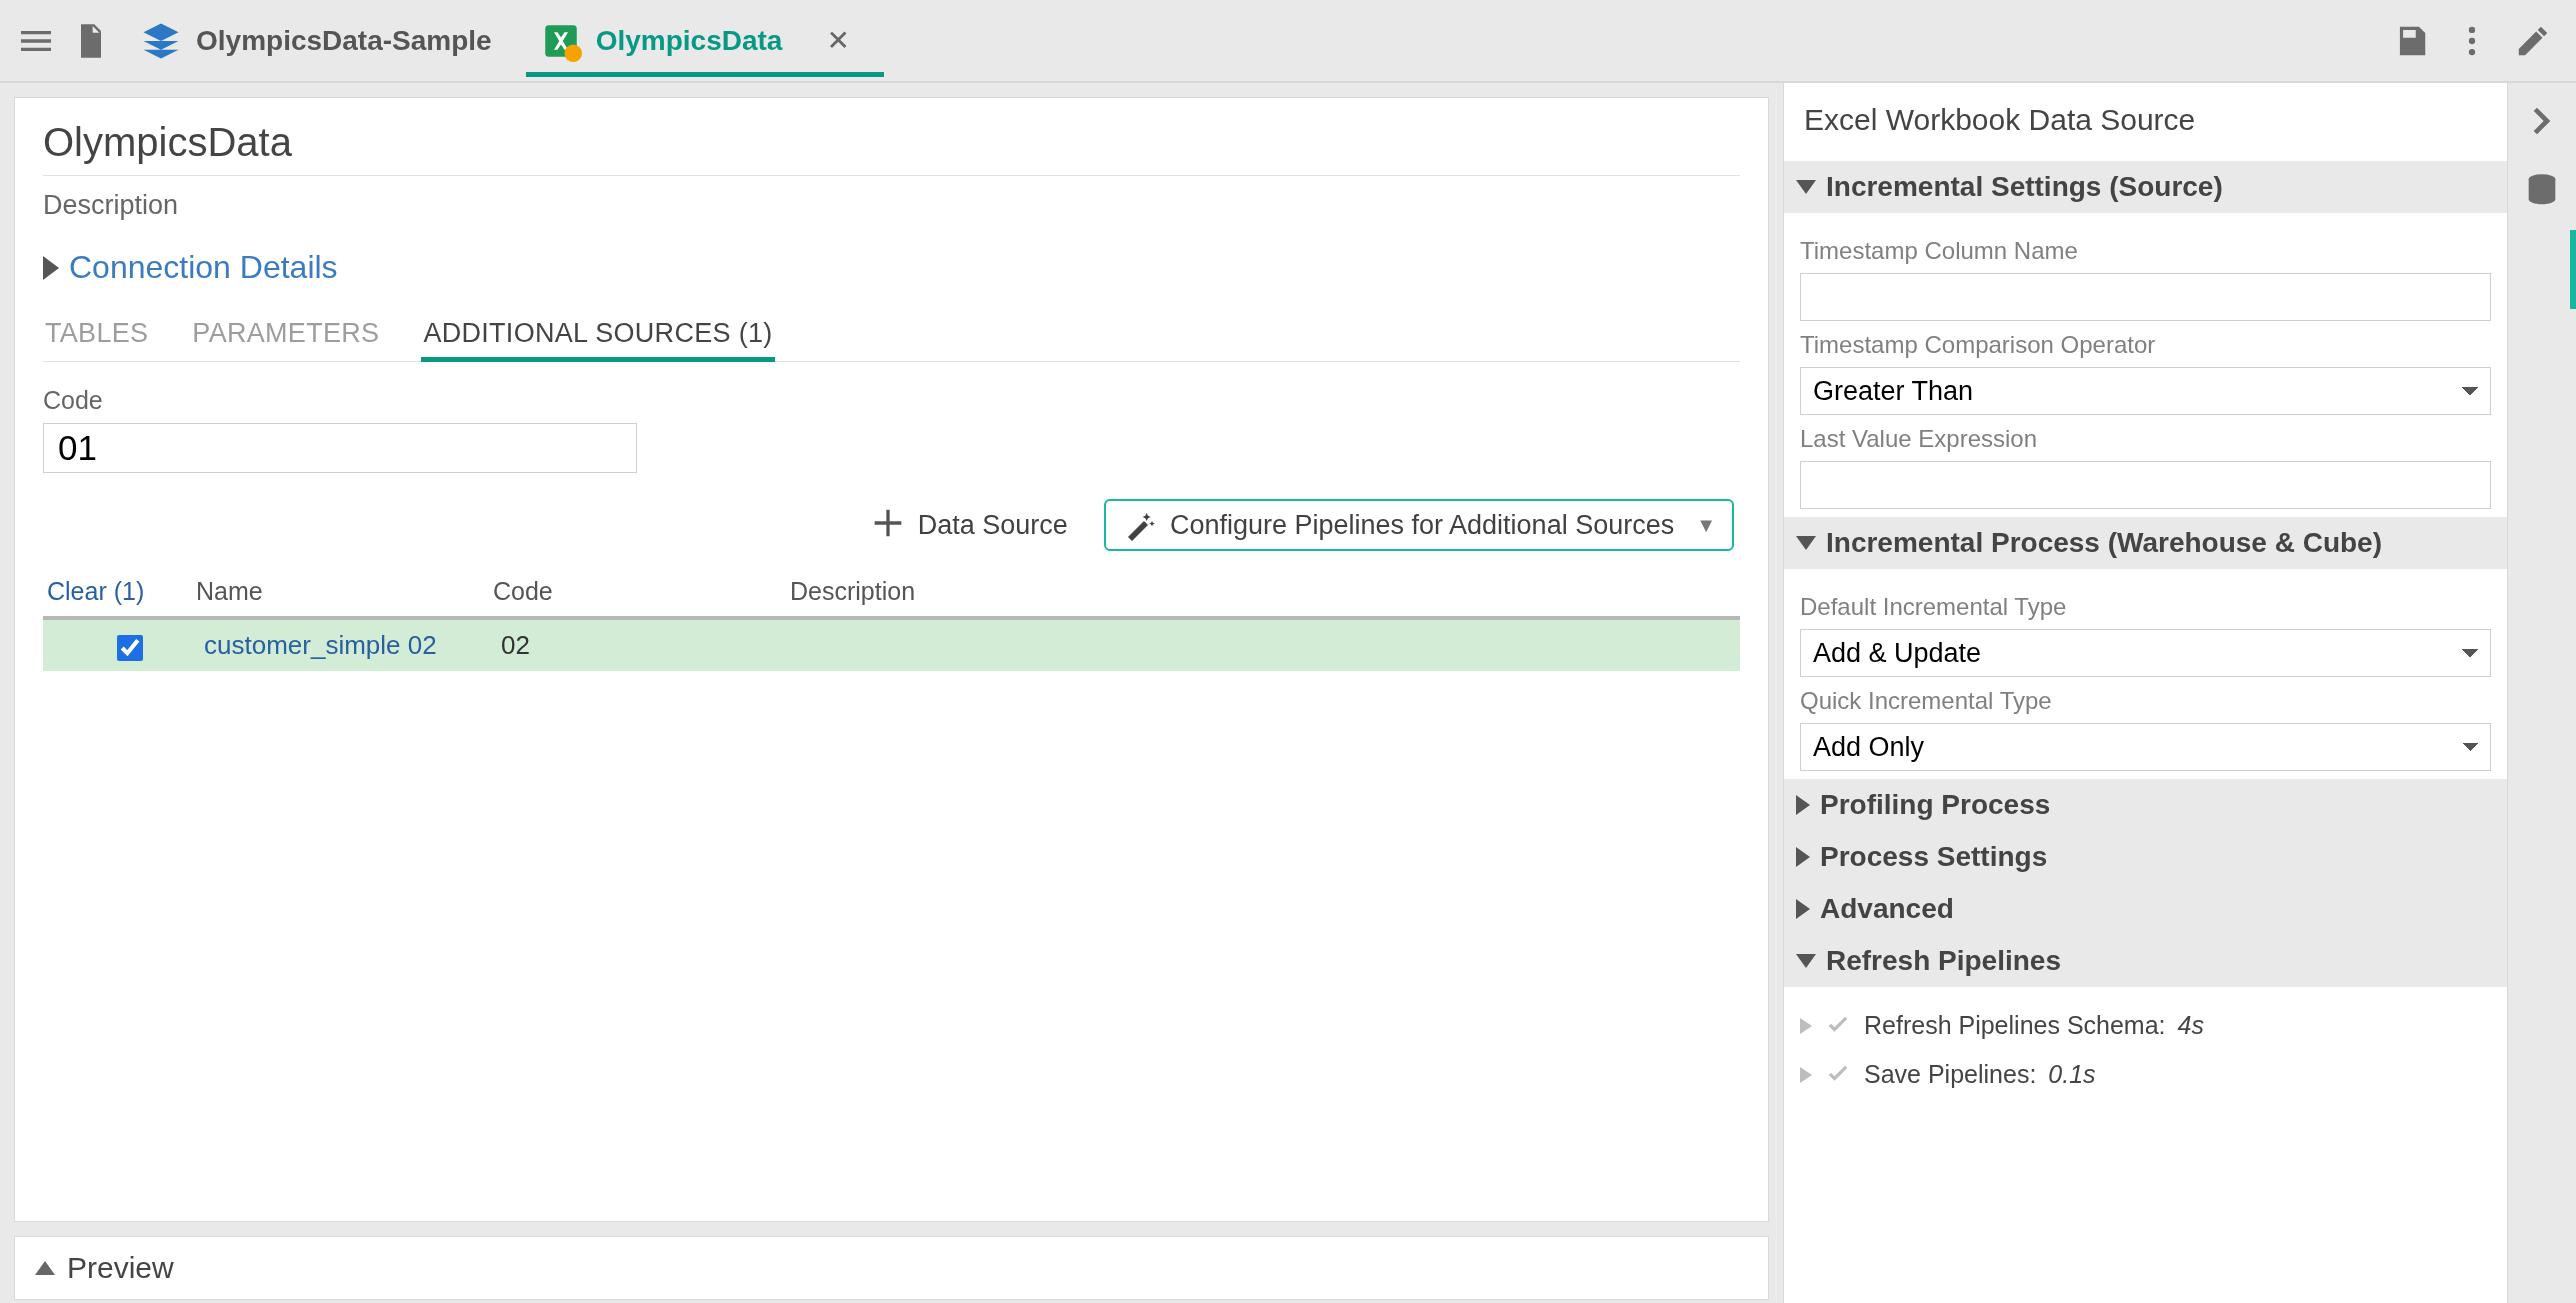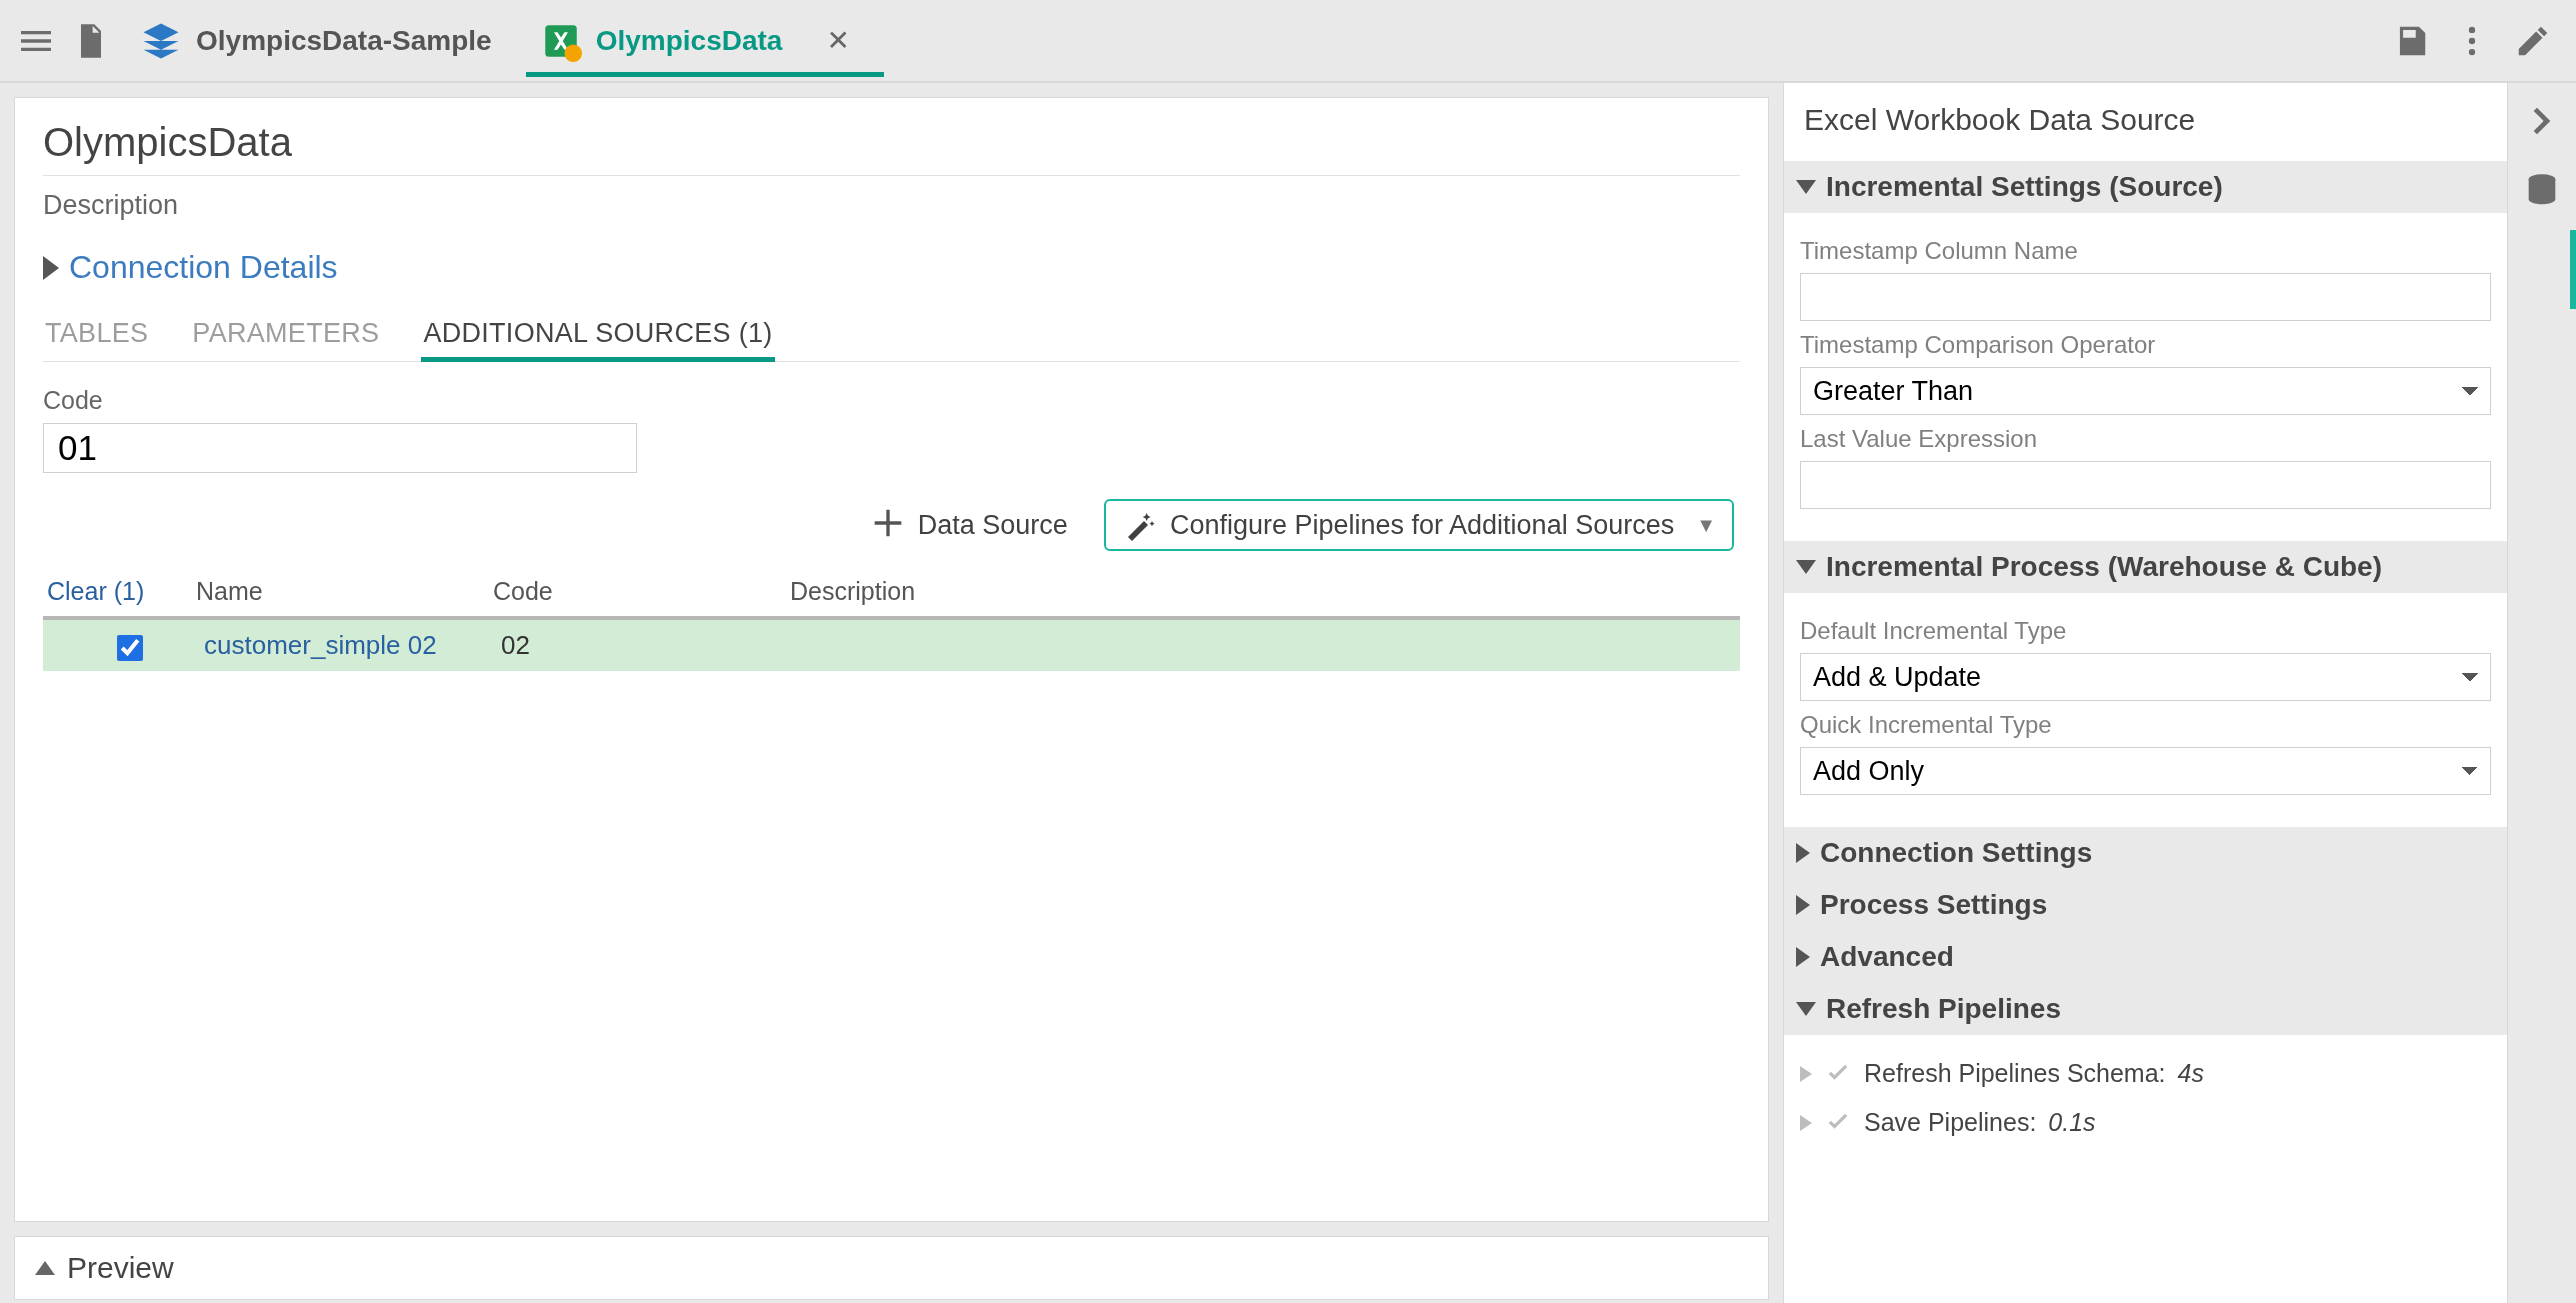--- a/index.html
+++ b/index.html
@@ -70,21 +70,21 @@
   .preview-card { background:#fff; border:1px solid #d8d8d8; padding:14px 20px; display:flex; align-items:center; gap:12px; cursor:pointer; }
   .preview-card .chev { width:0; height:0; border-left:10px solid transparent; border-right:10px solid transparent; border-bottom:14px solid #666; }
   .preview-card .lbl { font-size:30px; color:#444; }
 
   
   .side-title { font-size:30px; padding:20px 20px 24px 20px; color:#444; }
   .sect-head { background:#e9e9e9; padding:10px 12px; display:flex; align-items:center; gap:10px; cursor:pointer; }
   .sect-head .tri-open { width:0;height:0; border-left:10px solid transparent; border-right:10px solid transparent; border-top:14px solid #555; }
   .sect-head .tri-closed { width:0;height:0; border-top:10px solid transparent; border-bottom:10px solid transparent; border-left:14px solid #555; }
   .sect-head .h { font-size:28px; font-weight:700; color:#444; }
-  .sect-body { padding: 14px 16px 32px 16px; border-radius: 7px; }
+  .sect-body { padding: 14px 16px 8px 16px; border-radius: 7px; }
   .sp-lbl { font-size:24px; color:#808080; margin-top:10px; }
   .sp-input, .sp-select { width:100%; height:48px; border:1px solid #cfcfcf; font-size:27px; padding:0 12px; margin-top:8px; background:#fff; }
   .sp-select { appearance:none; -webkit-appearance:none; background-image:linear-gradient(45deg,transparent 50%, #555 50%), linear-gradient(-45deg,transparent 50%, #555 50%); background-position: right 20px center, right 12px center; background-size:8px 8px, 8px 8px; background-repeat:no-repeat; }
 
   .pl-item { display:flex; align-items:center; gap:12px; font-size:25px; color:#444; padding:10px 0; }
   .pl-item .tri-small { width:0;height:0; border-top:8px solid transparent; border-bottom:8px solid transparent; border-left:12px solid #bdbdbd; }
   .pl-item svg { width:28px; height:28px; fill:#bdbdbd; }
   .pl-item .time { font-style: italic; }
 </style>
 </head>
@@ -237,21 +237,21 @@
           <option>Add &amp; Update</option>
         </select>
         <div class="sp-lbl">Quick Incremental Type</div>
         <select class="sp-select">
           <option>Add Only</option>
         </select>
       </div>
 
       <div class="sect-head">
         <div class="tri-closed"></div>
-        <div class="h">Connection Settings</div>
+        <div class="h">Profiling Process</div>
       </div>
       <div class="sect-head">
         <div class="tri-closed"></div>
         <div class="h">Process Settings</div>
       </div>
       <div class="sect-head">
         <div class="tri-closed"></div>
         <div class="h">Advanced</div>
       </div>
       <div class="sect-head">

